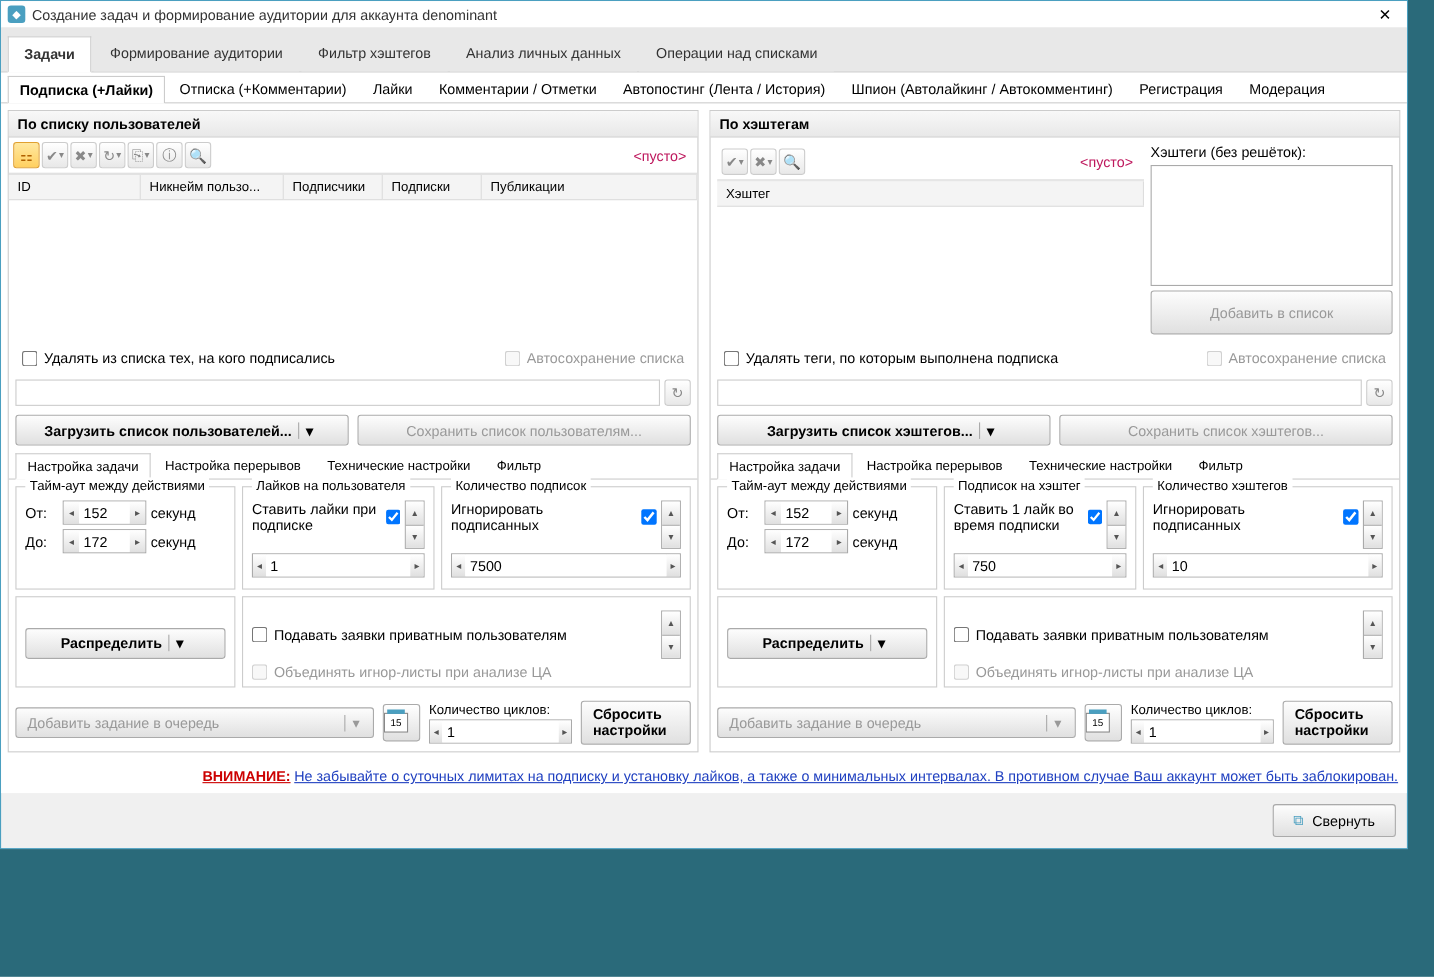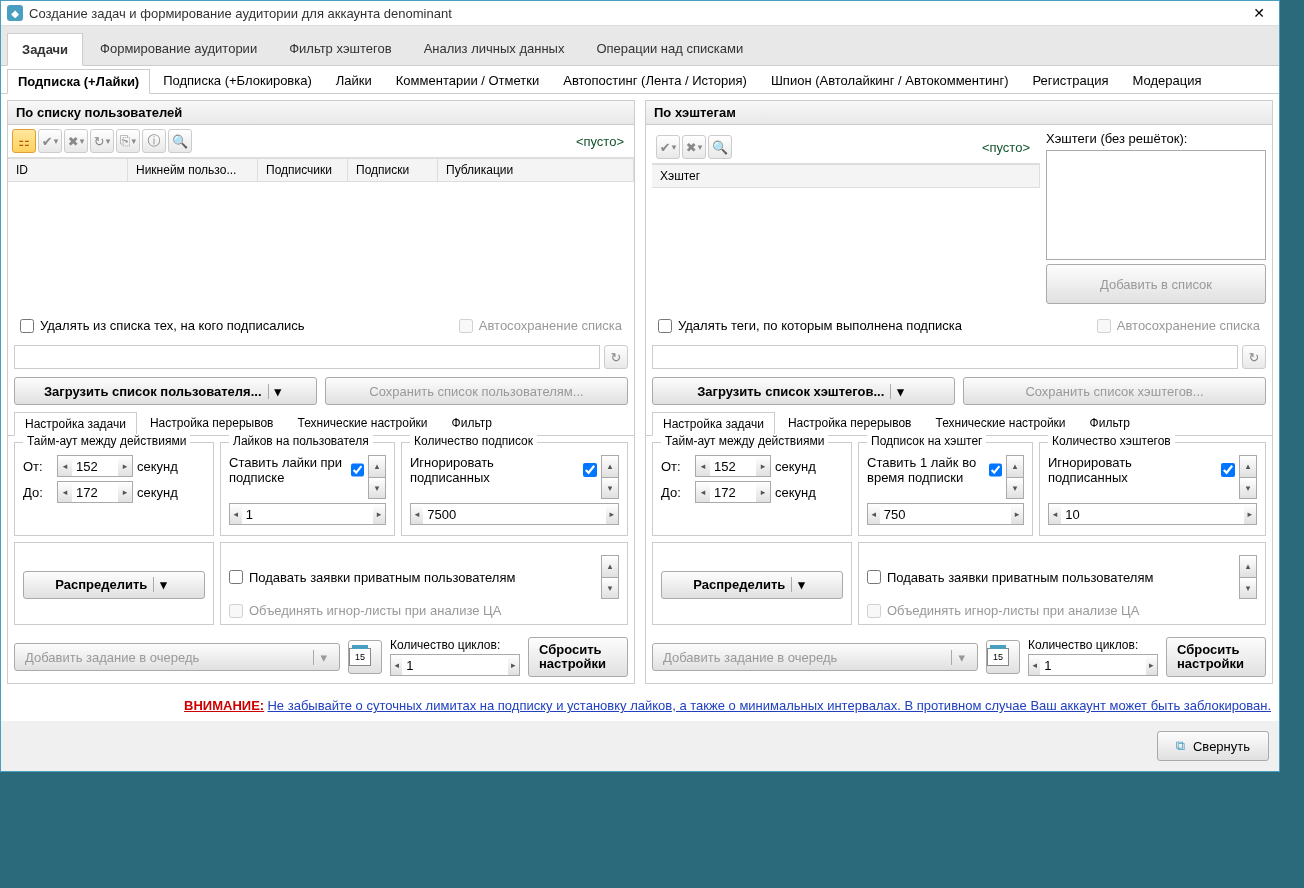--- a/index.html
+++ b/index.html
@@ -17,21 +17,21 @@
 .sub-tab { padding: 4px 10px; cursor: pointer; border:1px solid transparent; border-bottom:none; }
 .sub-tab.active { border:1px solid #ccc; border-bottom:1px solid #fff; background:#fff; position:relative; top:1px; font-weight:bold; }
 .panels { display: flex; padding: 6px; gap: 10px; }
 .panel { flex: 1; border: 1px solid #ccc; background: #fff; display:flex; flex-direction:column; }
 .panel-header { background: linear-gradient(#f8f8f8,#e8e8e8); padding: 4px 8px; font-weight: bold; border-bottom:1px solid #ccc; }
 .toolbar { display: flex; align-items: center; padding: 4px; gap: 2px; border-bottom:1px solid #ddd; }
 .tbtn { width: 24px; height: 24px; border: 1px solid #ccc; background: linear-gradient(#fff,#e8e8e8); cursor: pointer; display:flex;align-items:center;justify-content:center; border-radius:3px; color:#888;}
 .tbtn.active{ border-color:#e0a030; background:linear-gradient(#ffe8a0,#ffd060); color:#b06000;}
 .tbtn.dropdown::after{content:"▾"; font-size:9px; margin-left:1px;}
 .toolbar .spacer { flex: 1; }
-.empty-label { color: #14532d; padding-right:6px; }
+.empty-label { color: #be185d; padding-right:6px; }
 .grid { flex:1; border-top:1px solid #ddd; min-height:140px; }
 .grid-header { display: flex; background: #f4f4f4; border-bottom:1px solid #ddd; }
 .grid-col { padding: 4px 8px; border-right: 1px solid #ddd; font-size:12px; }
 .checkrow { display:flex; align-items:center; gap:6px; padding:4px 6px; }
 .checkrow.disabled { color:#999; }
 .checkrow input[type=checkbox]{ width:14px;height:14px; }
 .inputrow { display:flex; gap:4px; padding:4px 6px; align-items:center; }
 .textfield { flex:1; height:24px; border:1px solid #ccc; background:#fff; padding:0 4px; }
 .refresh-btn{ width:24px;height:24px;border:1px solid #ccc;background:linear-gradient(#fff,#e8e8e8);border-radius:3px;display:flex;align-items:center;justify-content:center;color:#888;}
 .btnrow { display:flex; gap:8px; padding:4px 6px; align-items:center; }
@@ -82,21 +82,21 @@
     <div class="main-tab active">Задачи</div>
     <div class="main-tab">Формирование аудитории</div>
     <div class="main-tab">Фильтр хэштегов</div>
     <div class="main-tab">Анализ личных данных</div>
     <div class="main-tab">Операции над списками</div>
   </div>
 
   <div class="content">
     <div class="sub-tabs">
       <div class="sub-tab active">Подписка (+Лайки)</div>
-      <div class="sub-tab">Подписка (+Блокировка)</div>
+      <div class="sub-tab">Отписка (+Комментарии)</div>
       <div class="sub-tab">Лайки</div>
       <div class="sub-tab">Комментарии / Отметки</div>
       <div class="sub-tab">Автопостинг (Лента / История)</div>
       <div class="sub-tab">Шпион (Автолайкинг / Автокомментинг)</div>
       <div class="sub-tab">Регистрация</div>
       <div class="sub-tab">Модерация</div>
     </div>
 
     <div class="panels">
 
@@ -131,21 +131,21 @@
               <input type="checkbox" disabled="" style="">
               <span>Автосохранение списка</span>
             </label>
         </div>
         <div class="inputrow">
           <input class="textfield" style="">
           <div class="refresh-btn">↻</div>
         </div>
         <div class="btnrow">
           <div class="big-btn">
-              <span>Загрузить список пользователя...</span>
+              <span>Загрузить список пользователей...</span>
               <span class="caret">▾</span>
             </div>
           <div class="big-btn disabled">Сохранить список пользователям...</div>
         </div>
 
         <div class="setting-tabs">
           <div class="setting-tab active">Настройка задачи</div>
           <div class="setting-tab">Настройка перерывов</div>
           <div class="setting-tab">Технические настройки</div>
           <div class="setting-tab">Фильтр</div>

